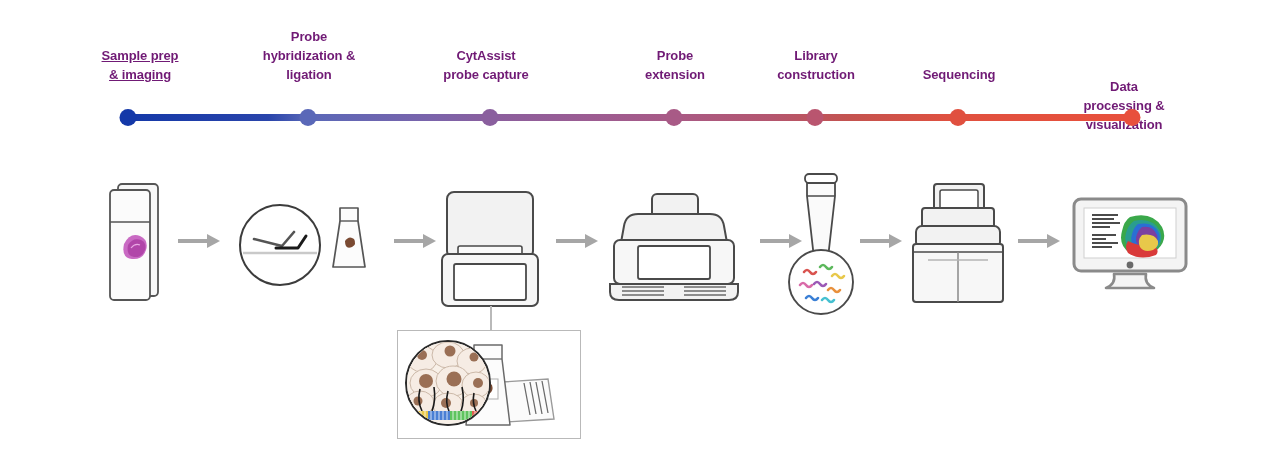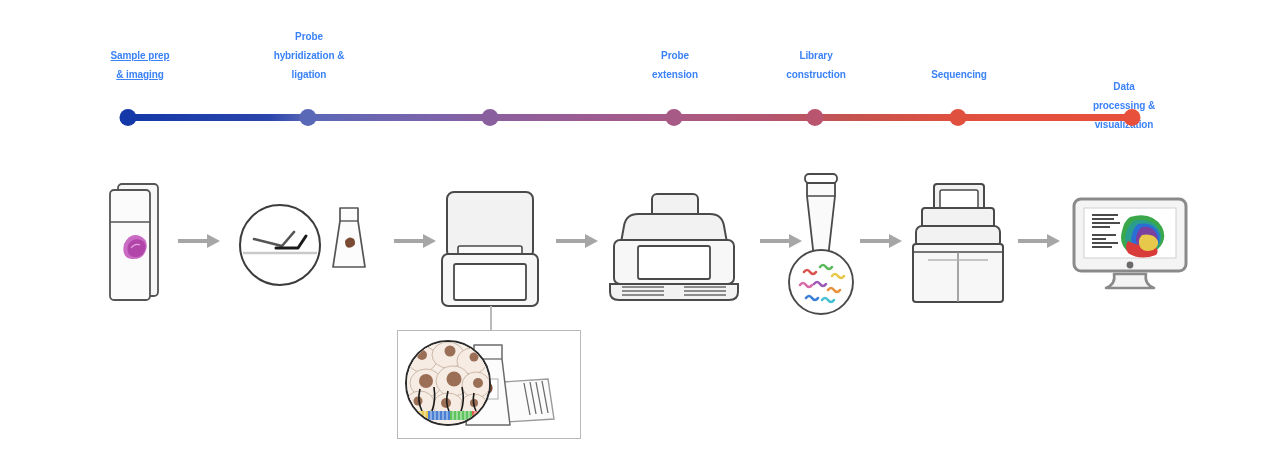--- a/index.html
+++ b/index.html
@@ -10,23 +10,23 @@
     overflow:hidden;
     position:relative;
   }
   #wrap{position:relative;width:1269px;height:463px;}
 
   
   .tl-label{
     position:absolute;
     text-align:center;
     font-weight:bold;
-    font-size:10px;
+    font-size:13px;
     line-height:19px;
-    color:#3b82f6;
+    color:#701a75;
     letter-spacing:-0.1px;
     white-space:pre-line;
   }
 
   
   #track{
     position:absolute;
     left:128px; top:114px;
     width:1004px; height:7px;
     border-radius:4px;
@@ -76,20 +76,22 @@
 
 <div id="wrap">
 
   <div class="tl-label" style="left:60px;top:46px;width:160px;text-decoration:underline;">Sample prep
 &amp; imaging</div>
 
   <div class="tl-label" style="left:218px;top:27px;width:182px;">Probe
 hybridization &amp;
 ligation</div>
 
+  <div class="tl-label" style="left:396px;top:46px;width:180px;">CytAssist
+probe capture</div>
 
   <div class="tl-label" style="left:600px;top:46px;width:150px;">Probe
 extension</div>
 
   <div class="tl-label" style="left:888px;top:65px;width:142px;">Sequencing</div>
 
   <div class="tl-label" style="left:738px;top:46px;width:156px;">Library
 construction</div>
 
   <div class="tl-label" style="left:1040px;top:37px;width:168px;margin-top:40px;">Data

